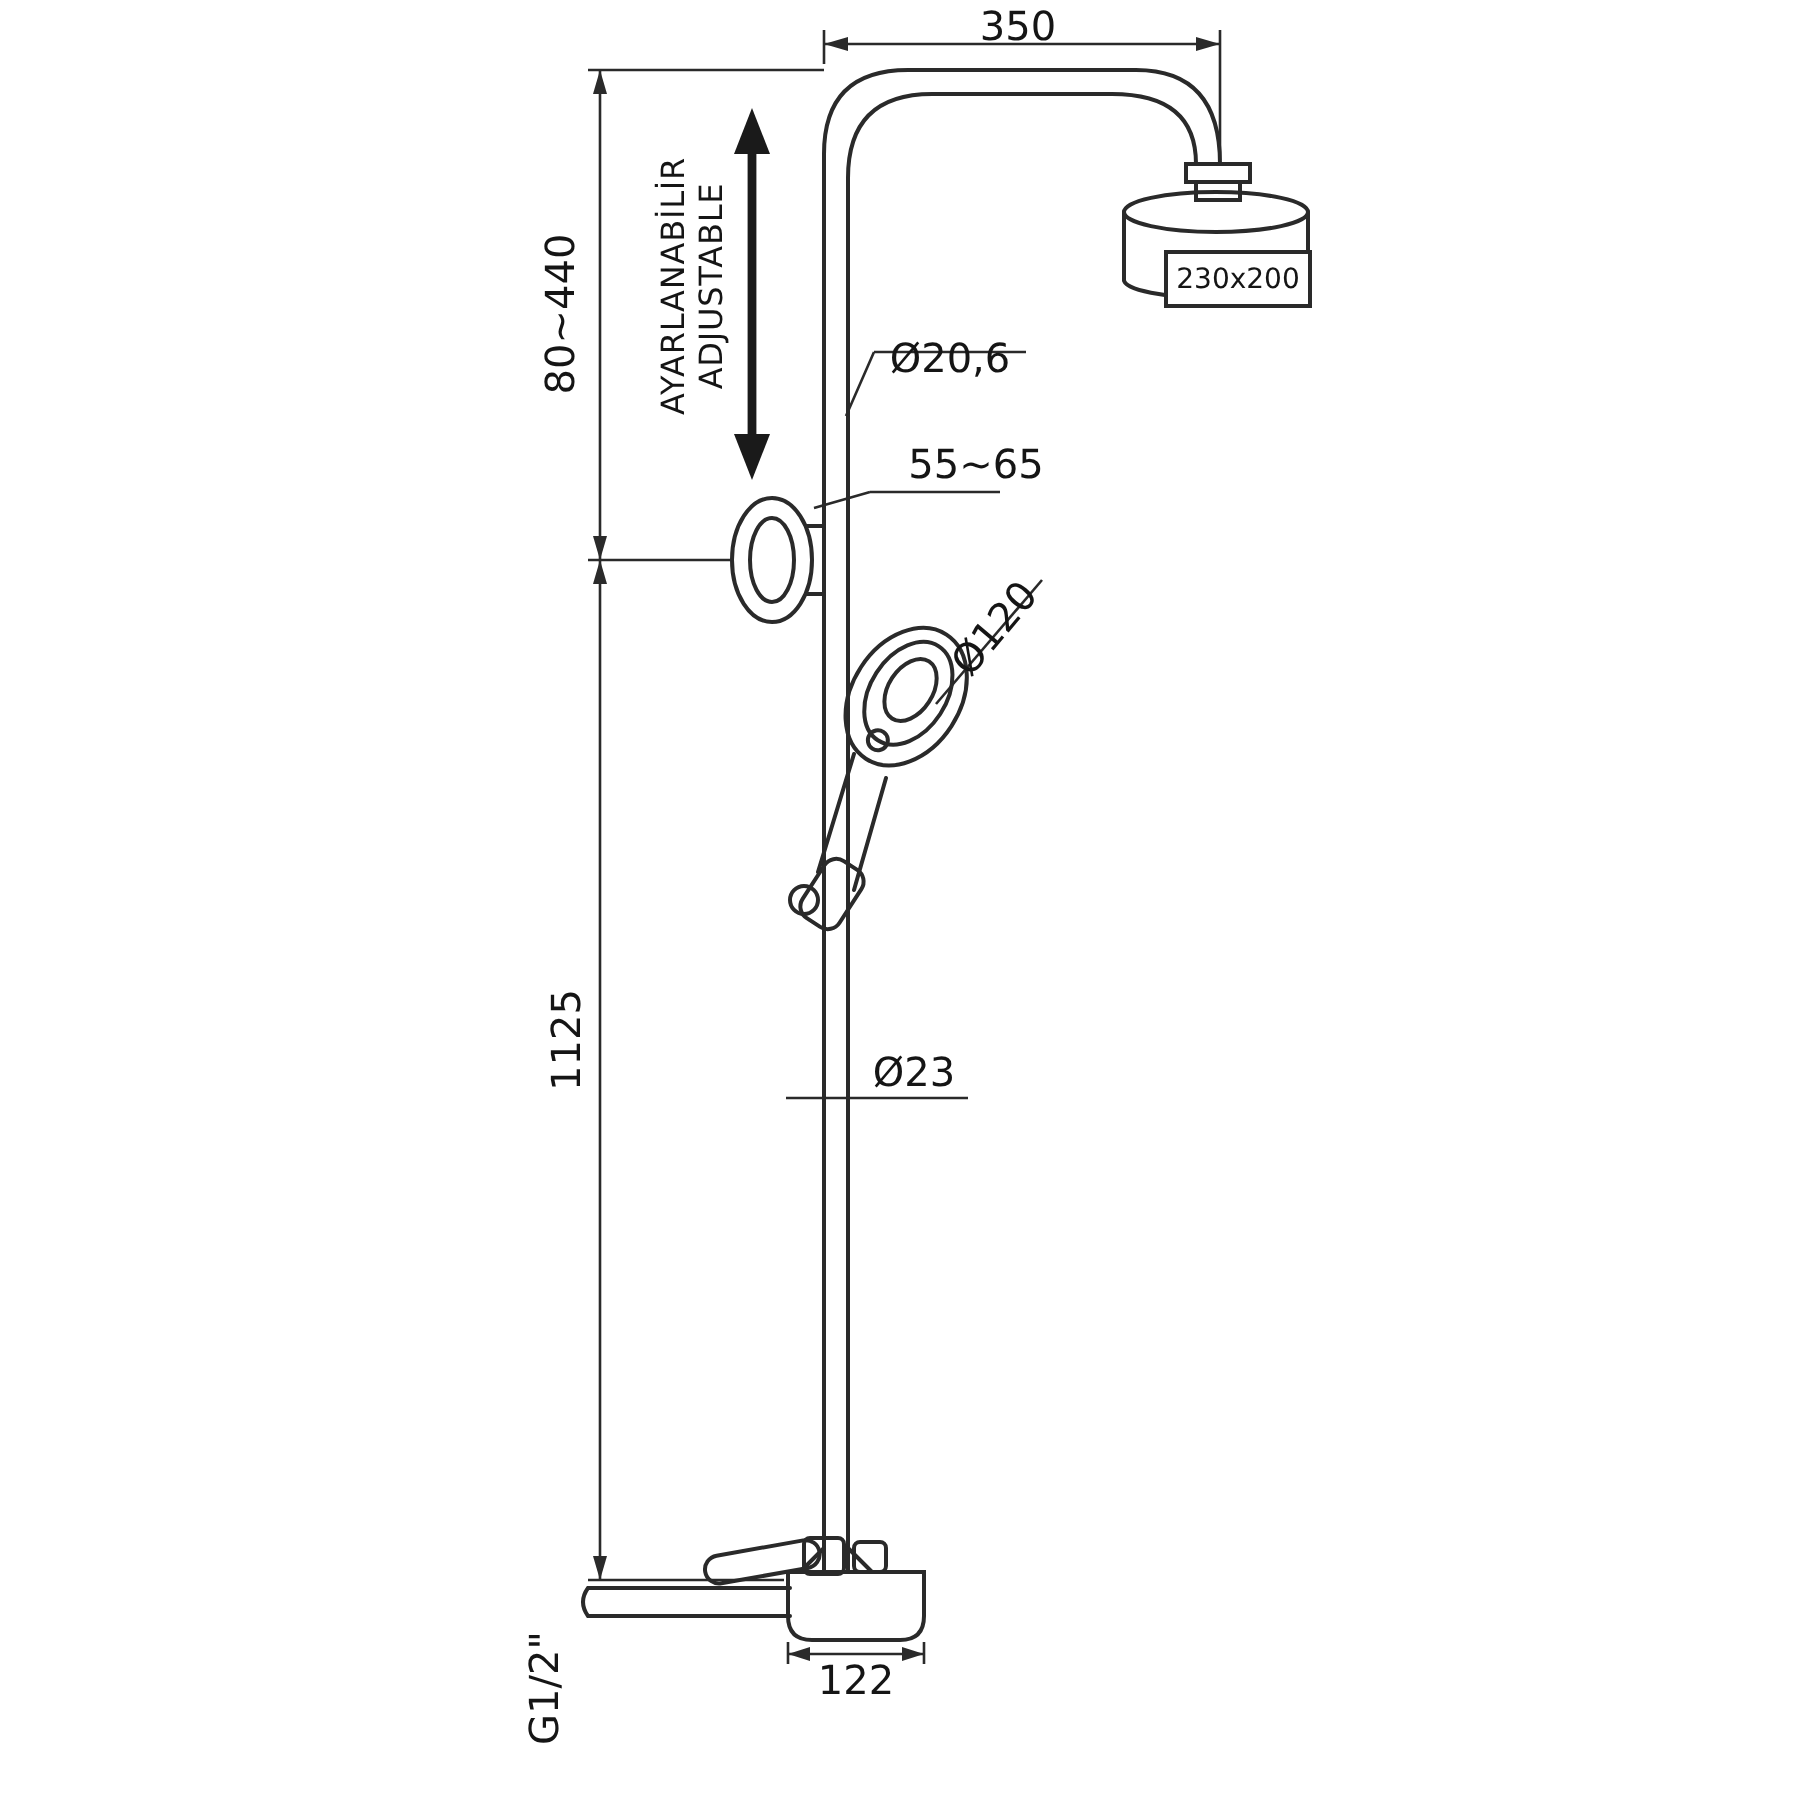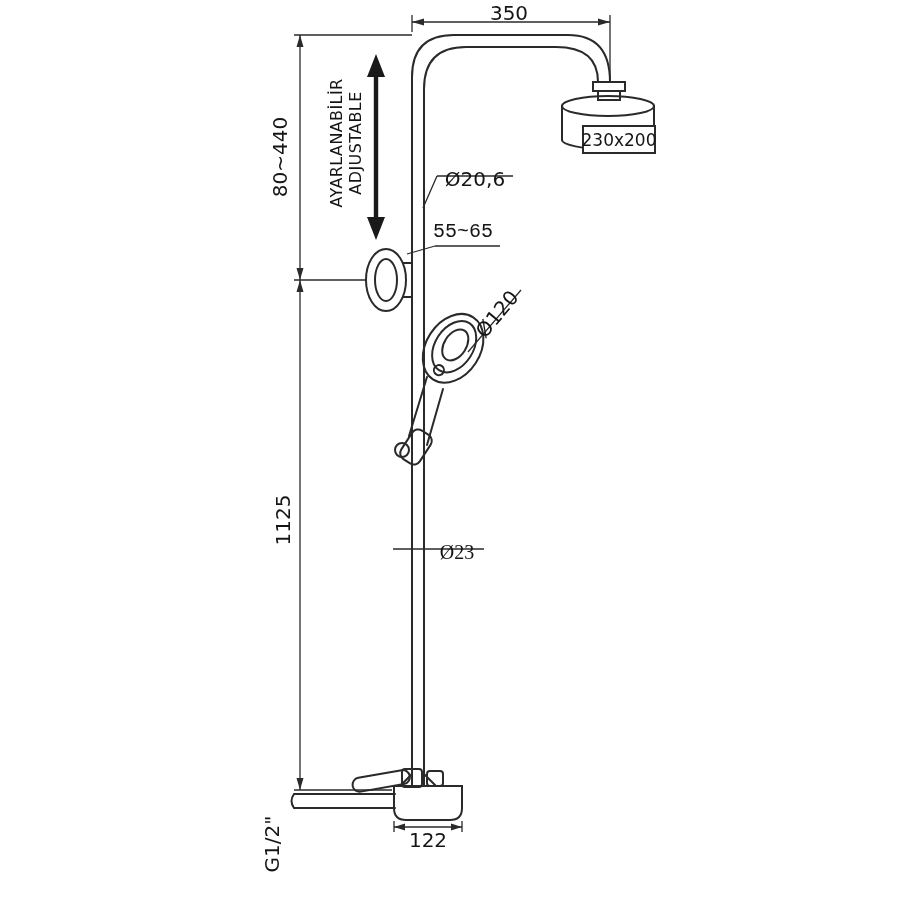--- a/index.html
+++ b/index.html
@@ -15,21 +15,21 @@
     position:absolute;
     font-size:20px;
     color:#151515;
     white-space:nowrap;
     transform:translate(-50%,-50%);
     line-height:1;
   }
   .lbl.rot90 { transform:translate(-50%,-50%) rotate(-90deg); }
   .lbl.rot50 { transform:translate(-50%,-50%) rotate(-50deg); }
   .lbl.small { font-size:16px; letter-spacing:0.4px; }
-  .lbl.boxed { font-size:17px; }
+  .lbl.boxed { font-size:14px; }
 </style>
 </head>
 <body>
 
 <div class="canvas">
 
   <svg width="897" height="897" viewBox="0 0 897 897">
 
     <g stroke="#2a2a2a" fill="none" stroke-width="2" stroke-linecap="round">
 
@@ -119,25 +119,25 @@
   <div class="lbl rot90" style="left:280px; top:157px;">80~440</div>
 
   <div class="lbl rot90 small" style="left:337px; top:143px;">AYARLANABİLİR</div>
 
   <div class="lbl rot90 small" style="left:356px; top:143px;">ADJUSTABLE</div>
 
   <div class="lbl" style="left:475px; top:179px;">Ø20,6</div>
 
   <div class="lbl boxed" style="left:619px; top:140px;">230x200</div>
 
-  <div class="lbl" style="left:463px; top:232px;font-family:Liberation Mono, monospace;">55~65</div>
+  <div class="lbl" style="left:488px; top:232px;">55~65</div>
 
   <div class="lbl rot50" style="left:497px; top:314px;">Ø120</div>
 
   <div class="lbl rot90" style="left:283px; top:520px;">1125</div>
 
-  <div class="lbl" style="left:457px; top:552px;font-family:Liberation Serif, serif;">Ø23</div>
+  <div class="lbl" style="left:457px; top:536px;">Ø23</div>
 
   <div class="lbl" style="left:428px; top:840px;">122</div>
 
   <div class="lbl rot90" style="left:272px; top:844px;">G1/2"</div>
 
 </div>
 
 </body></html>

